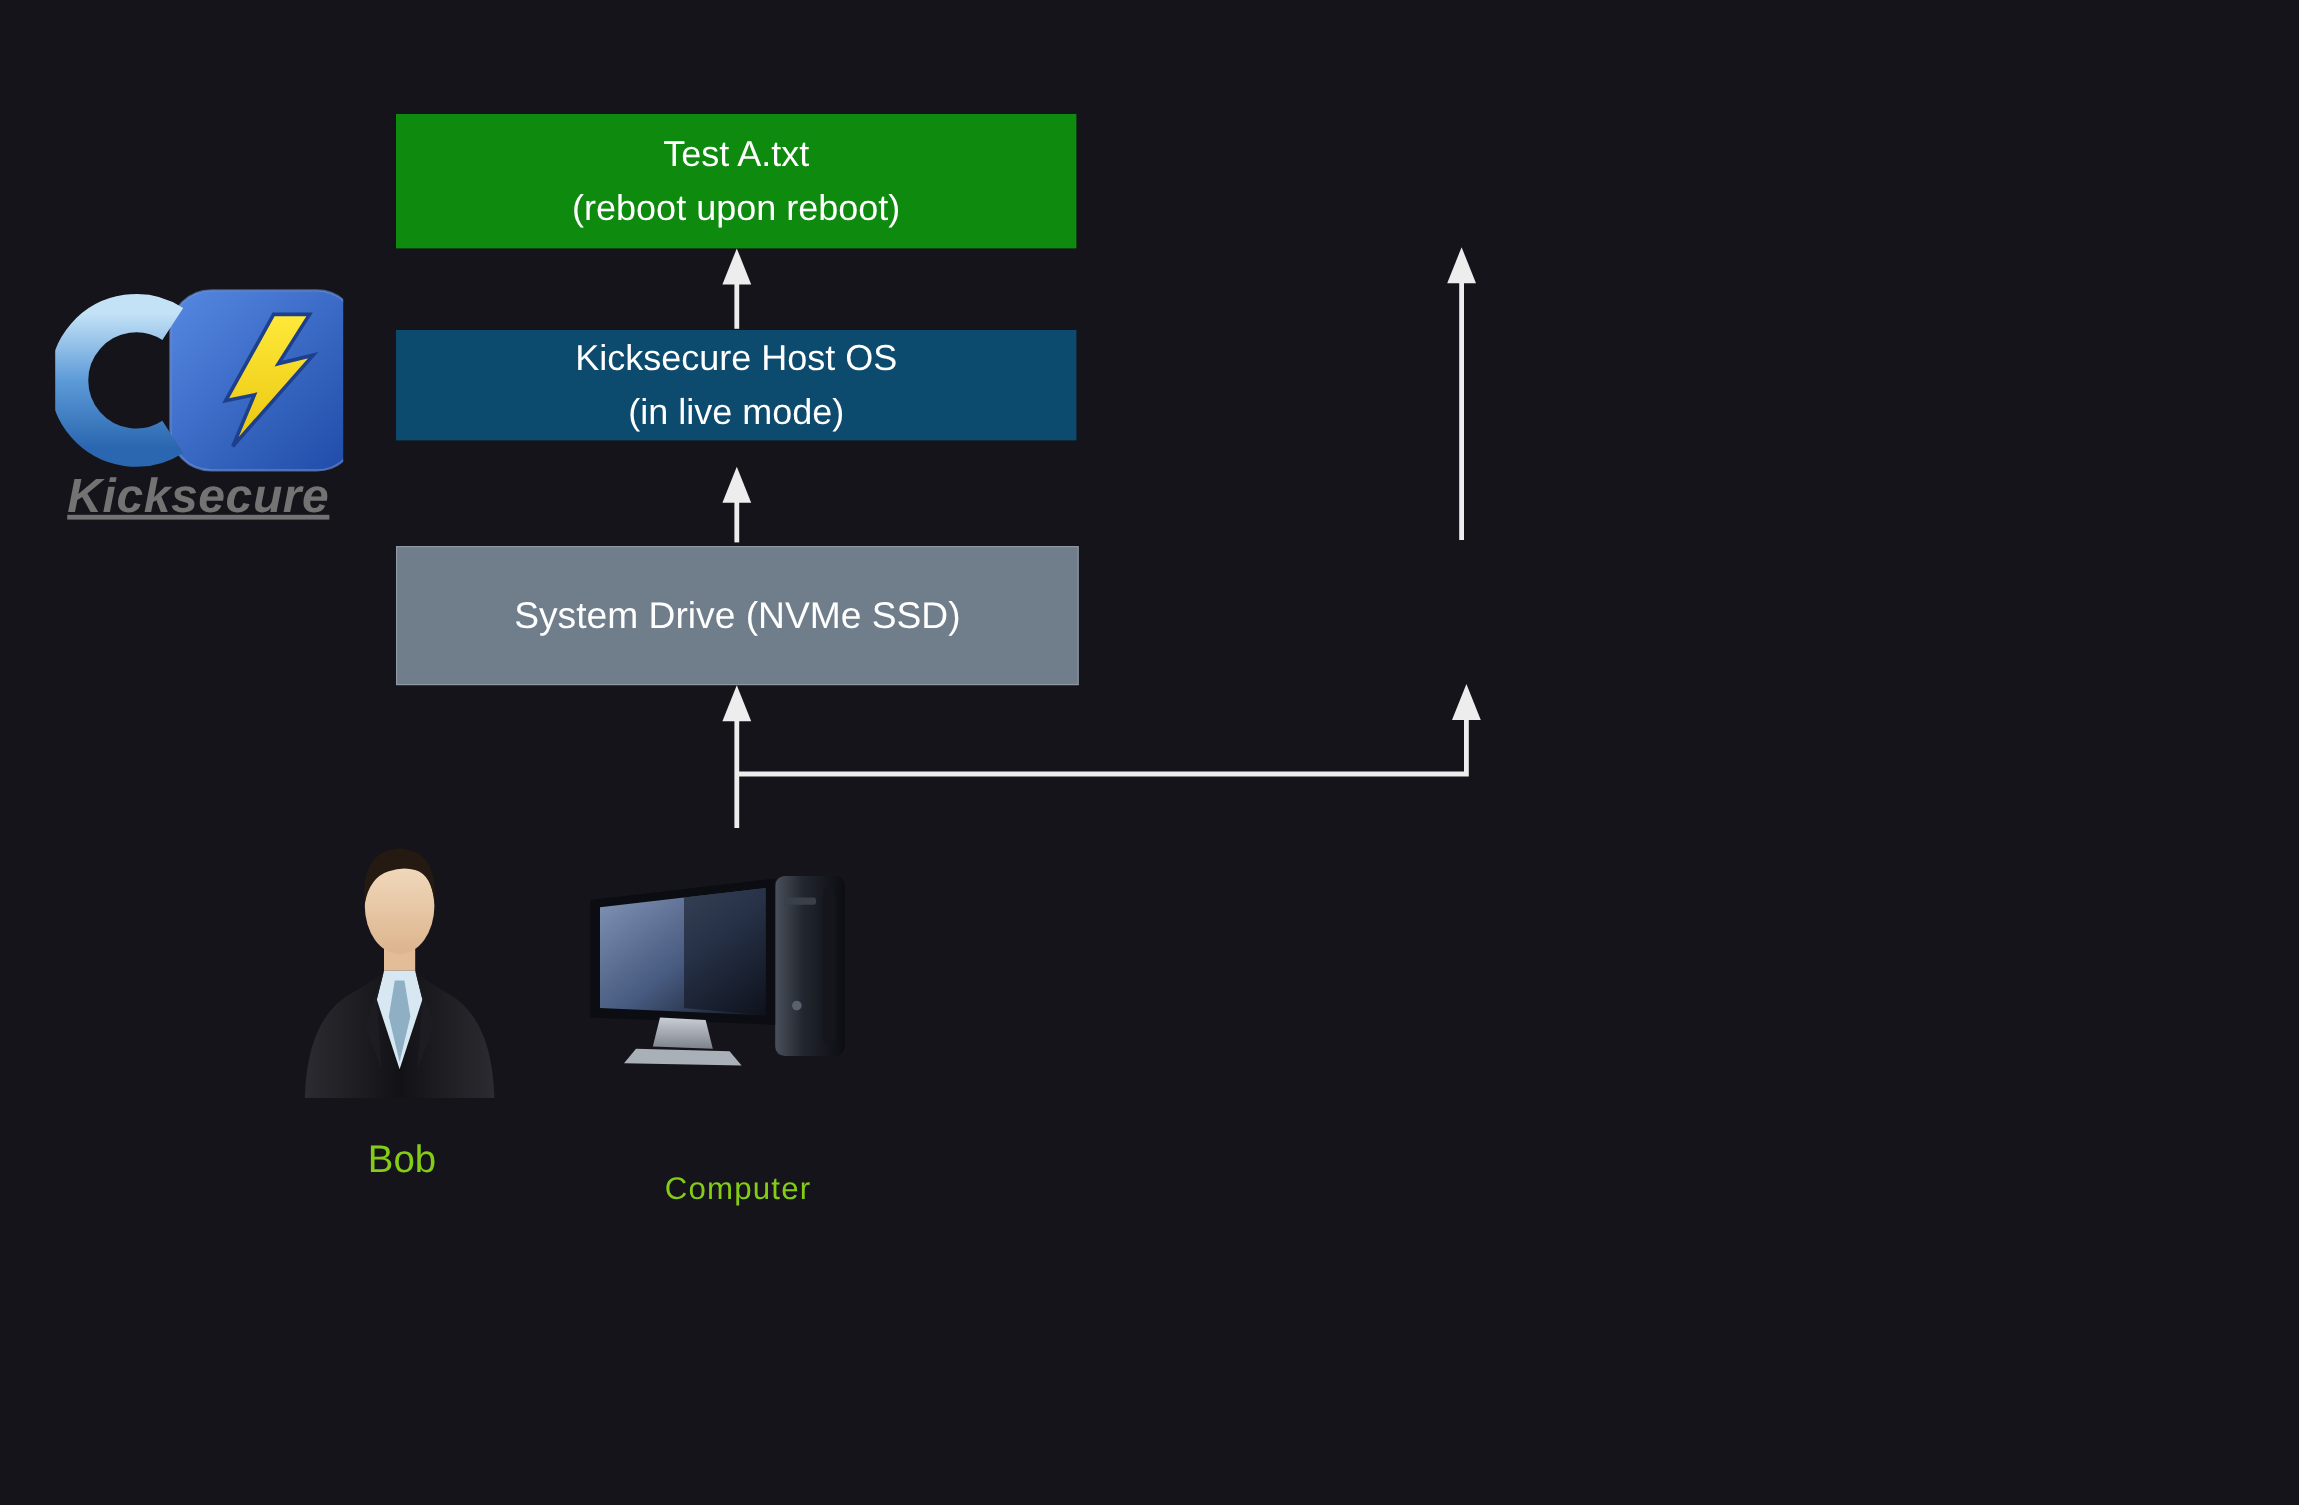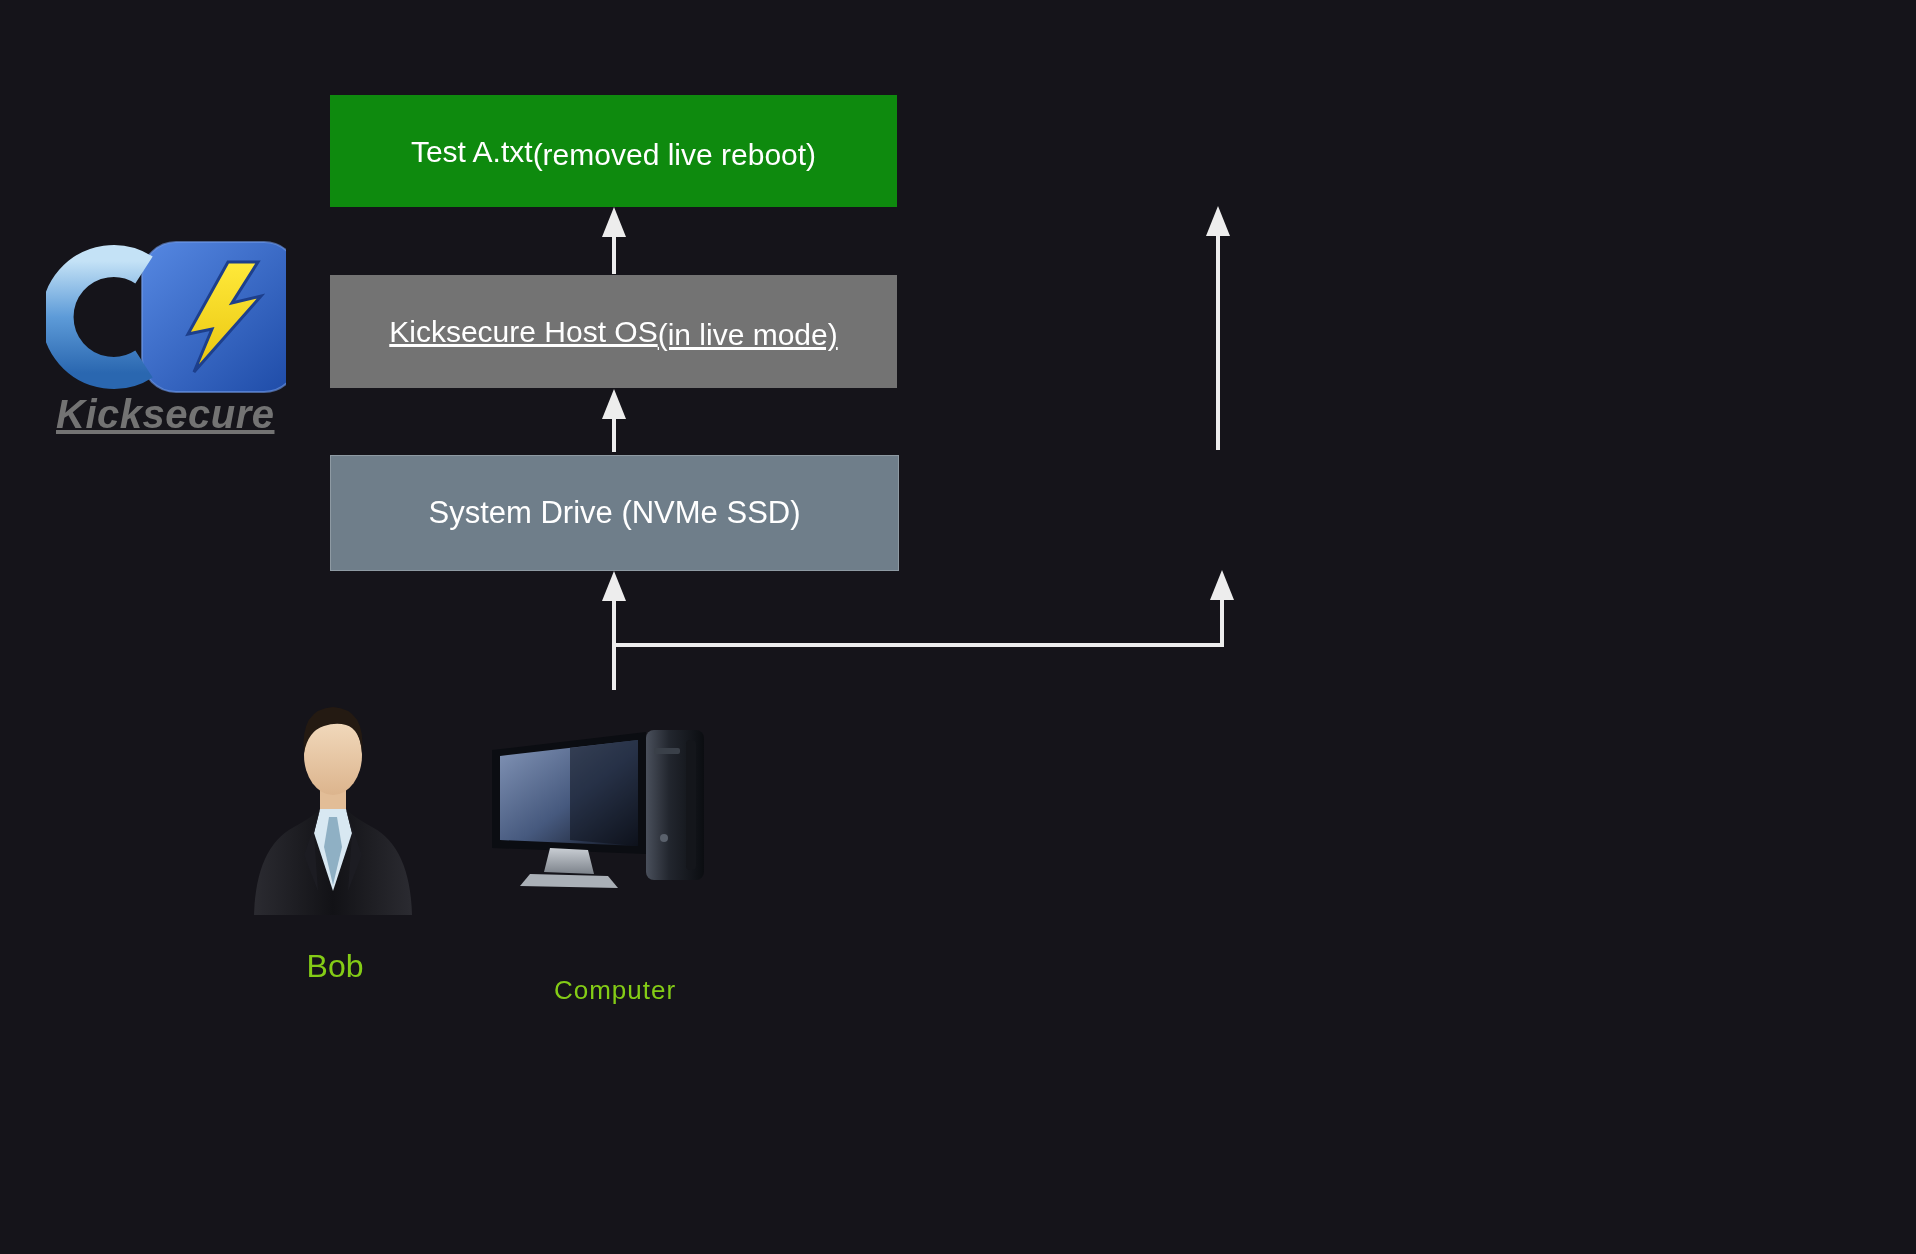--- a/index.html
+++ b/index.html
@@ -11,43 +11,42 @@
   #canvas {
     position: relative;
     width: 1916px;
     height: 1254px;
     background: #15141a;
     overflow: hidden;
   }
   .box {
     position: absolute;
     display: flex;
-    flex-direction: row;
+    flex-direction: column;
     align-items: center;
     justify-content: center;
     color: #ffffff;
     text-align: center;
     line-height: 1.3;
   }
   .box .l1, .box .l2 { display: block; }
   .box .l1 { font-size: 30px; }
   .box .l2 { font-size: 30px; margin-top: 6px; }
 
   #box-test-a {
     left: 330px; top: 95px; width: 567px; height: 112px;
     background: #0e8a0e;
   }
   #box-test-b {
     left: 951px; top: 93px; width: 566px; height: 112px;
     background: #f4611c;
   }
   #box-host-os {
-    left: 330px; top: 275px; width: 567px; height: 113px;
-    background: #737373;
-    text-decoration: underline;
+    left: 330px; top: 275px; width: 567px; height: 92px;
+    background: #0c4a6e;
   }
   #box-system-drive {
     left: 330px; top: 455px; width: 567px; height: 114px;
     background: #6f7e8a;
     border: 1px solid rgba(255,255,255,0.22);
     font-size: 31px;
   }
   #box-non-system-drive {
     left: 934px; top: 453px; width: 566px; height: 115px;
     background: #6f7e8a;
@@ -159,21 +158,21 @@
 
       <path d="M 98 40 A 56 56 0 1 0 98 134" fill="none" stroke="url(#cGrad)" stroke-width="32" stroke-linecap="butt"></path>
 
       <path d="M 182 32 L 142 104 L 166 99 L 148 142 L 215 66 L 186 73 L 212 32 Z" fill="url(#boltGrad)" stroke="#1d3f8c" stroke-width="3"></path>
     </svg>
   </div>
   <div id="brand-text">Kicksecure</div>
 
   <div class="box" id="box-test-a">
     <span class="l1">Test A.txt</span>
-    <span class="l2">(removed live reboot)</span>
+    <span class="l2">(reboot upon reboot)</span>
   </div>
 
 
   <div class="box" id="box-host-os">
     <span class="l1">Kicksecure Host OS</span>
     <span class="l2">(in live mode)</span>
   </div>
 
   <div class="box" id="box-system-drive">
     <span>System Drive (NVMe SSD)</span>

